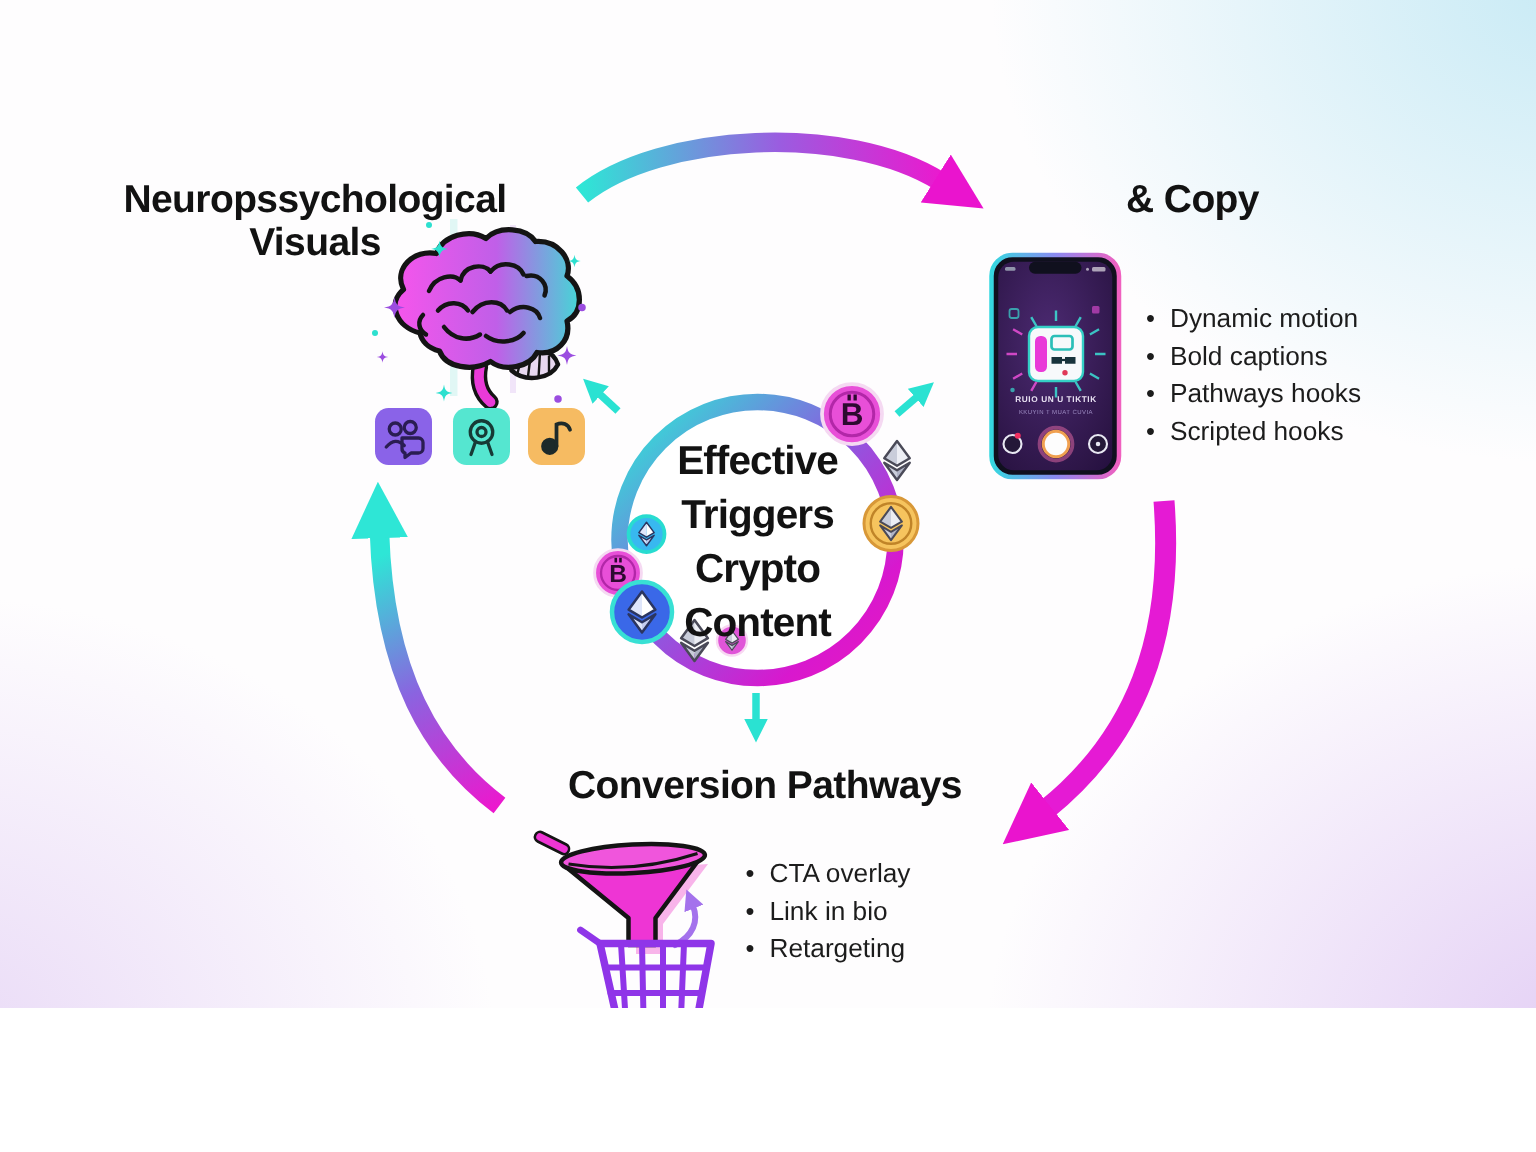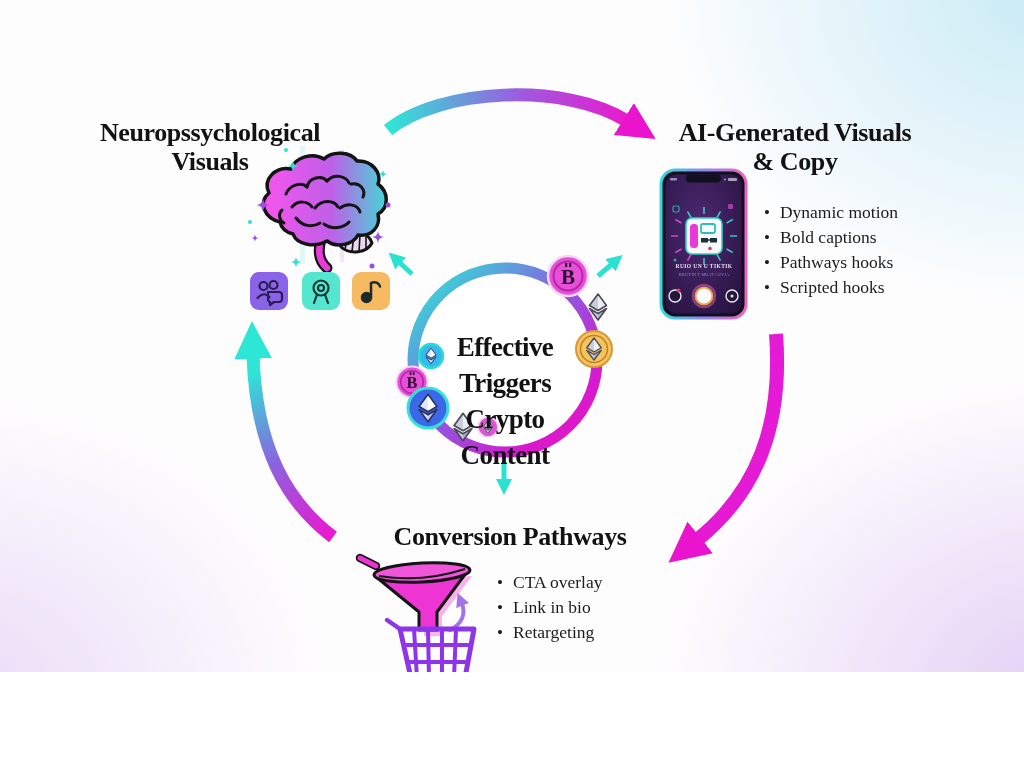--- a/index.html
+++ b/index.html
@@ -1,27 +1,27 @@
 <!DOCTYPE html>
 <html><head>
 <meta charset="utf-8">
 <style>
   html,body{margin:0;padding:0;background:#fff;}
   #canvas{
     position:relative;width:1024px;height:672px;overflow:hidden;
-    font-family:Liberation Serif, serif;color:#131313;
+    font-family:Liberation Sans, sans-serif;color:#131313;
     background:
       radial-gradient(ellipse 620px 520px at 102% -2%, rgba(182,228,242,.75), rgba(182,228,242,0) 62%),
       radial-gradient(ellipse 680px 540px at 104% 104%, rgba(222,198,243,.85), rgba(222,198,243,0) 60%),
       radial-gradient(ellipse 640px 520px at -4% 104%, rgba(226,206,244,.75), rgba(226,206,244,0) 58%),
       #fefdfe;
   }
   .abs{position:absolute;}
   .heading{font-weight:800;font-size:26px;line-height:29px;text-align:center;letter-spacing:-.4px;color:#121212;}
-  .center-title{font-weight:800;font-size:27px;line-height:36px;text-align:center;letter-spacing:-.6px;color:#121212;margin-top:40px;}
+  .center-title{font-weight:800;font-size:27px;line-height:36px;text-align:center;letter-spacing:-.6px;color:#121212;}
   ul.bullets{list-style:none;margin:0;padding:0;font-size:17.5px;font-weight:500;color:#1c1c1c;}
   ul.bullets li{line-height:25px;white-space:nowrap;}
   ul.bullets li::before{content:"•";margin-right:10px;font-size:17px;}
   ul.bullets.first-gap li:nth-child(2){margin-top:7px;}
   svg{display:block;}
 </style>
 </head>
 <body>
 
 <div id="canvas">
@@ -263,37 +263,36 @@
       </g>
     </g>
   </svg>
 
   <div class="abs heading" style="left:30px;top:118px;width:360px;">
     <div>Neuropssychological</div>
     <div>Visuals</div>
   </div>
 
   <div class="abs heading" style="left:615px;top:118px;width:360px;">
-    <div>AI-Generated Visuals</div>
     <div>&amp; Copy</div>
   </div>
   <ul class="abs bullets" style="left:764px;top:200px;">
     <li>Dynamic motion</li>
     <li>Bold captions</li>
     <li>Pathways hooks</li>
     <li>Scripted hooks</li>
   </ul>
 
   <div class="abs center-title" style="left:405px;top:289px;width:200px;">
     <div>Effective</div>
     <div>Triggers</div>
     <div>Crypto</div>
     <div>Content</div>
   </div>
 
-  <div class="abs heading" style="left:330px;top:522px;width:360px;">Conversion Pathways</div>
+  <div class="abs heading" style="left:330px;top:509px;width:360px;">Conversion Pathways</div>
   <ul class="abs bullets" style="left:497px;top:570px;">
     <li>CTA overlay</li>
     <li>Link in bio</li>
     <li>Retargeting</li>
   </ul>
 
 </div>
 
 </body></html>

